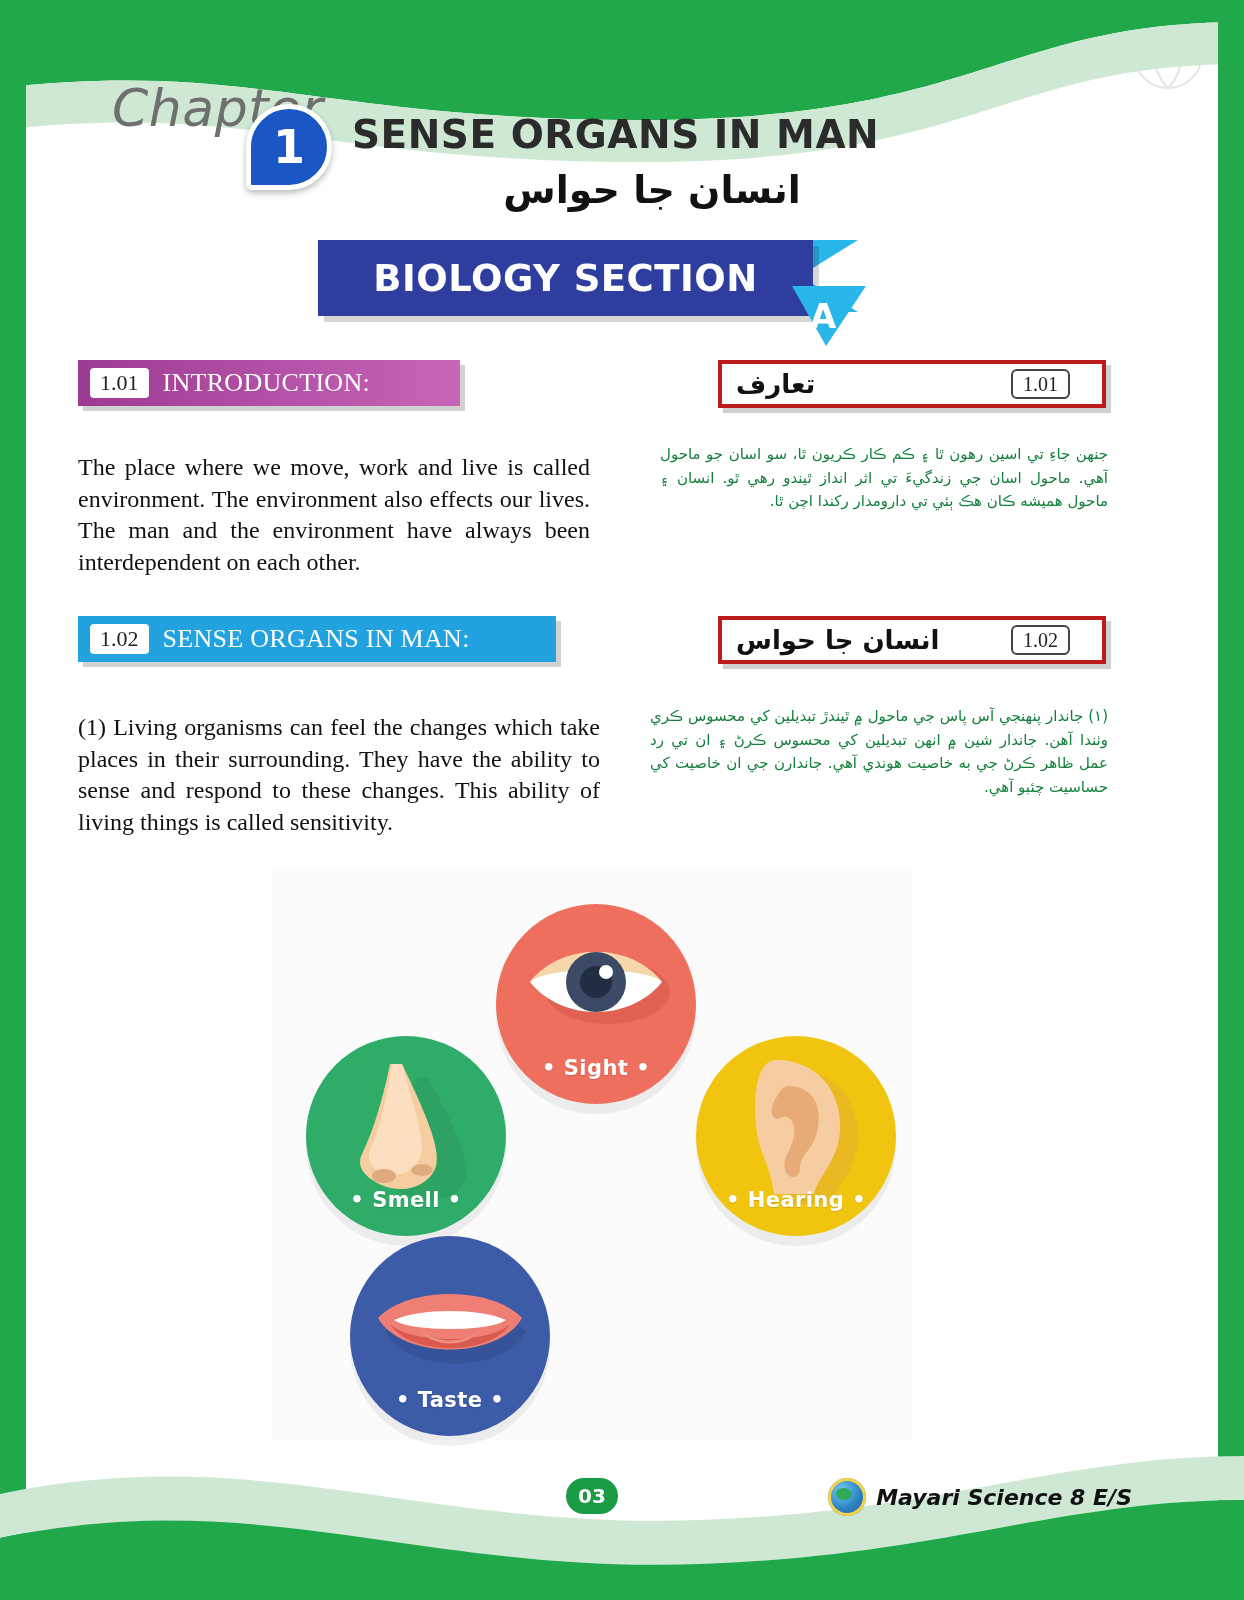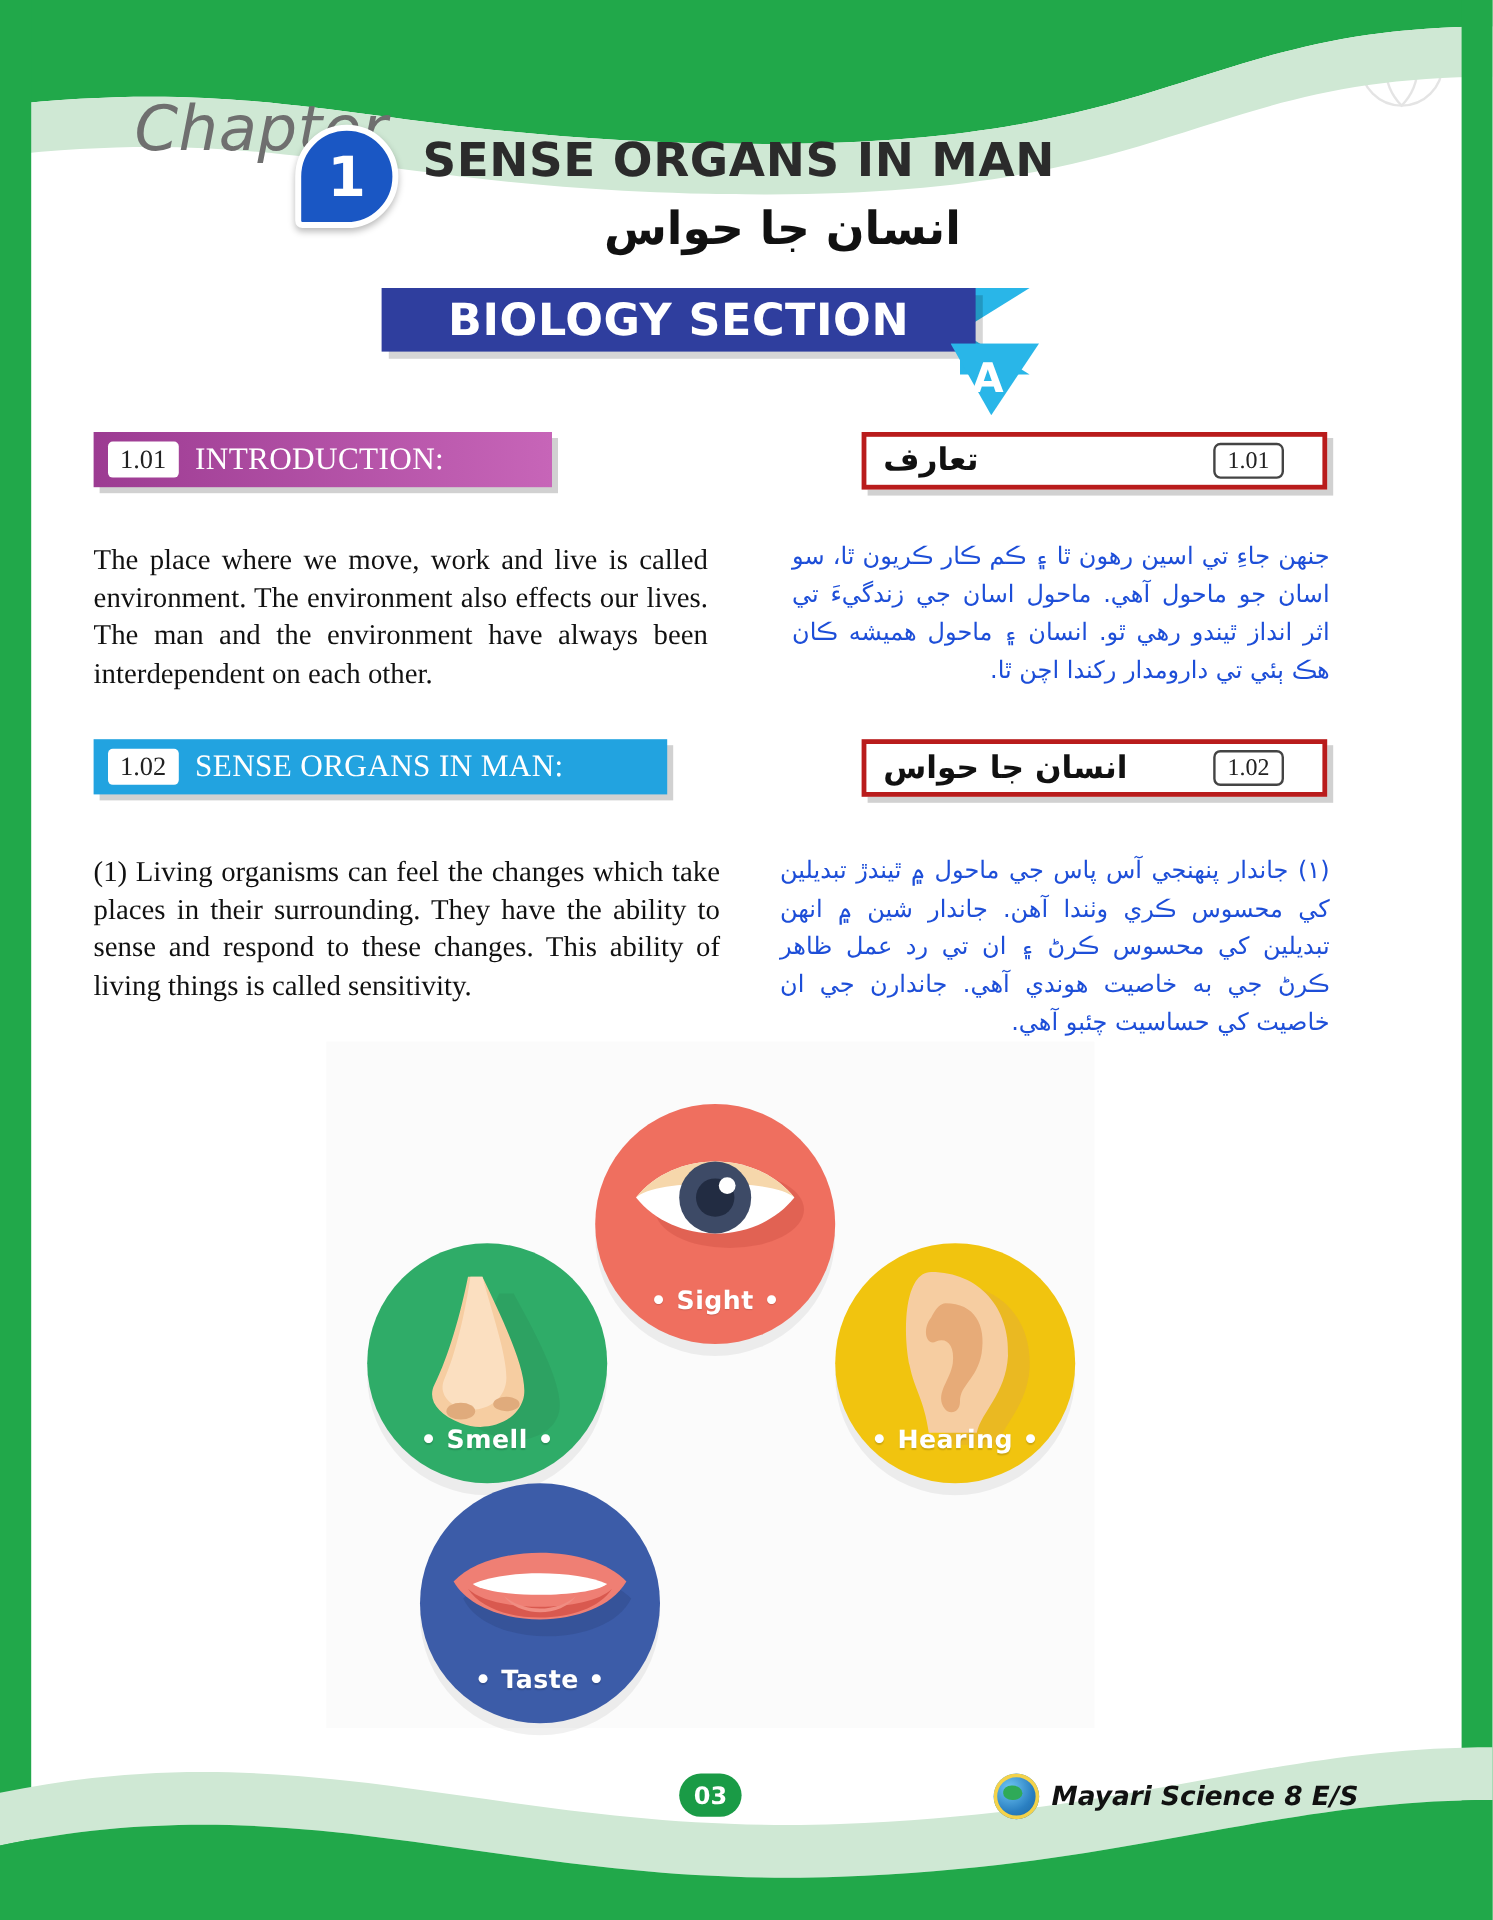--- a/index.html
+++ b/index.html
@@ -111,21 +111,21 @@
     direction: rtl;
     font-family: "DejaVu Sans", sans-serif;
   }
 
   
   .section-banner {
     position: absolute;
     left: 318px;
     top: 240px;
     width: 495px;
-    height: 53px;
+    height: 76px;
     background: #2f3e9e;
     box-shadow: 6px 6px 0 rgba(0,0,0,0.16);
     display: flex;
     align-items: center;
     justify-content: center;
   }
   .section-banner span {
     color: #ffffff;
     font-size: 37px;
     font-weight: bold;
@@ -228,23 +228,23 @@
     text-align: justify;
     text-justify: inter-word;
   }
   .para-en-1 { left: 78px; top: 428px; width: 512px; }
   .para-en-2 { left: 78px; top: 688px; width: 522px; }
 
   .para-sd {
     position: absolute;
     direction: rtl;
     font-family: "DejaVu Sans", sans-serif;
-    font-size: 20px;
+    font-size: 15px;
     line-height: 1.58;
-    color: #1d4ed8;
+    color: #15803d;
     text-align: justify;
   }
   .para-sd-1 { left: 660px; top: 428px; width: 448px; }
   .para-sd-2 { left: 650px; top: 690px; width: 458px; }
 
   
   .figure {
     position: absolute;
     left: 272px;
     top: 868px;
@@ -267,21 +267,21 @@
     font-family: "DejaVu Sans", sans-serif;
     margin-bottom: 24px;
     letter-spacing: 0.4px;
     text-shadow: 0 1px 1px rgba(0,0,0,0.15);
     z-index: 3;
     position: relative;
   }
   .sense .label::before { content: "•"; margin-right: 8px; }
   .sense .label::after { content: "•"; margin-left: 8px; }
 
-  .s-sight  { left: 224px; top: 52px;  width: 200px; height: 200px; background: #ef6f5f; }
+  .s-sight  { left: 224px; top: 36px;  width: 200px; height: 200px; background: #ef6f5f; }
   .s-smell  { left: 34px;  top: 168px; width: 200px; height: 200px; background: #2fac68; }
   .s-hearing{ left: 424px; top: 168px; width: 200px; height: 200px; background: #f1c40f; }
   .s-taste  { left: 78px;  top: 368px; width: 200px; height: 200px; background: #3c5ca8; }
   .s-touch  { left: 368px; top: 368px; width: 200px; height: 200px; background: #f28a20; }
 
   .art { position: absolute; left: 0; top: 0; width: 100%; height: 100%; }
 
   
   .page-number {
     position: absolute;

